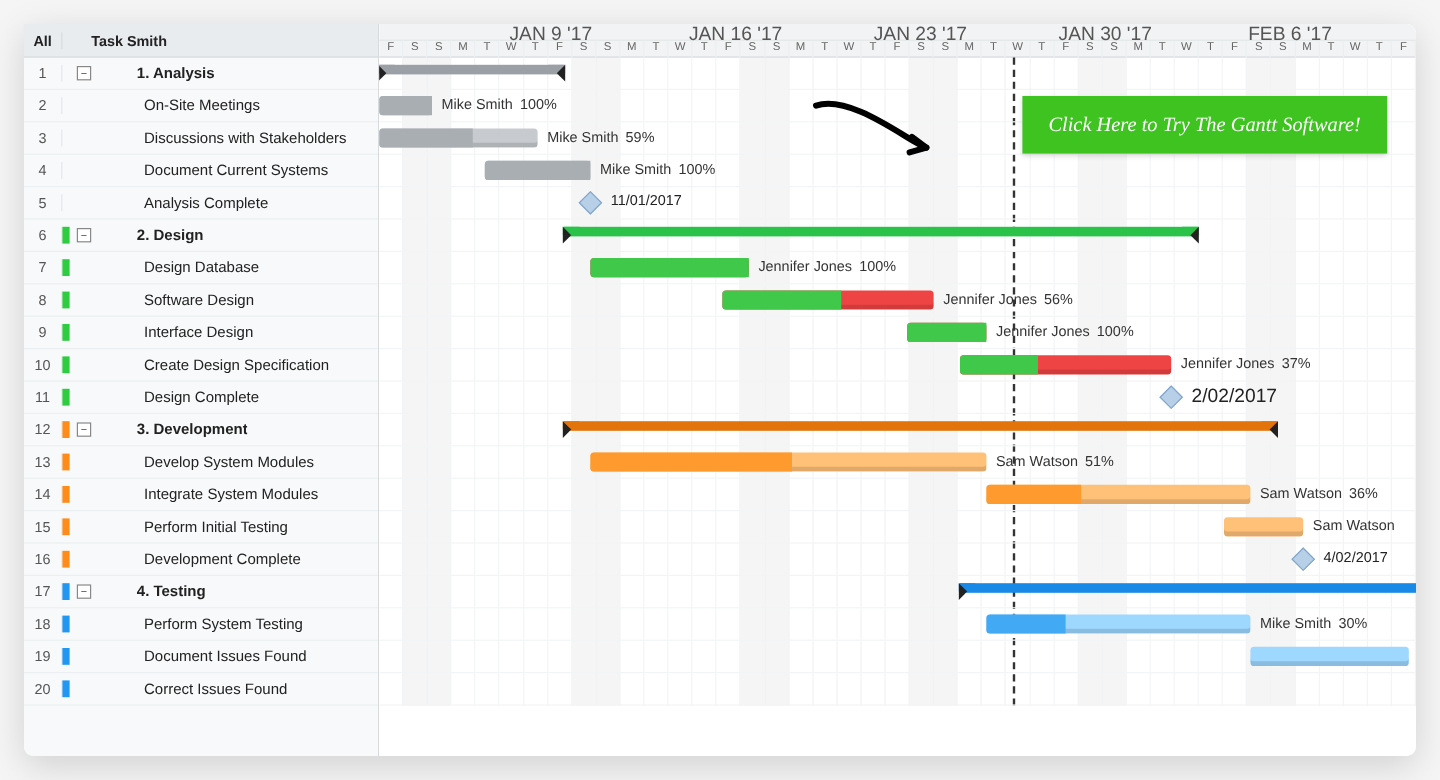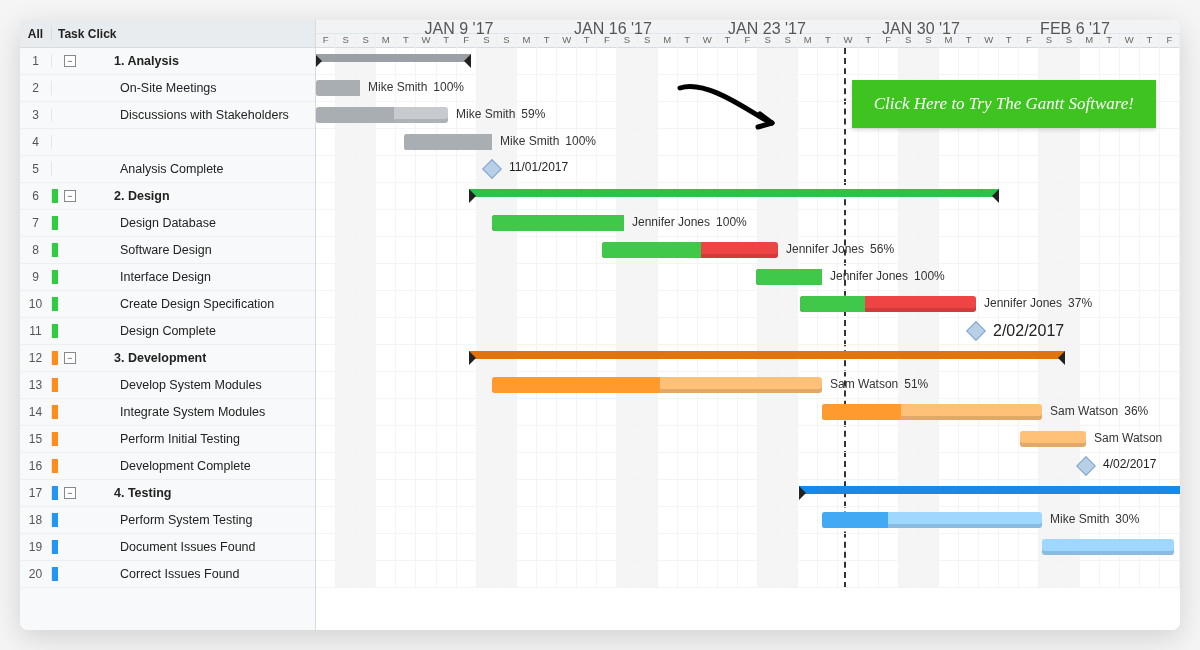--- a/index.html
+++ b/index.html
@@ -29,20 +29,21 @@
     border-bottom-left-radius: 8px;
   }
   .left-head {
     display: flex;
     background: #e9ecef;
     border-bottom: 1px solid #d7dbde;
     height: 28px;
     font-size: 12px;
     font-weight: bold;
     align-items: center;
+    gap: 18px;
   }
   .col-num { width: 32px; text-align:center; border-right:1px solid #d7dbde; }
   .col-task { flex:1; padding-left: 6px; }
   .left-row {
     display:flex; height:27px; align-items:center;
     border-bottom:1px solid #eceff1;
     font-size:12.5px;
     position:relative;
     cursor:default;
   }
@@ -166,21 +167,21 @@
   .arrow-svg { position:absolute; top:60px; right:400px; width:110px; height:70px; }
 </style>
 </head>
 <body>
 
 <div class="outer">
 
   <div class="left">
     <div class="left-head">
       <div class="col-num">All</div>
-      <div class="col-task">Task Click</div>
+      <div class="col-task">Task Smith</div>
     </div>
     <div id="left-rows">
         <div class="left-row lev0">
           <div class="rownum">1</div>
           <div class="body">
             <div class="collapse-btn">−</div>
             <div class="task-name">1. Analysis</div>
           </div>
         </div>
         <div class="left-row lev1">
@@ -190,20 +191,23 @@
           </div>
         </div>
         <div class="left-row lev1">
           <div class="rownum">3</div>
           <div class="body">
             <div class="task-name">Discussions with Stakeholders</div>
           </div>
         </div>
         <div class="left-row lev1">
           <div class="rownum">4</div>
+          <div class="body">
+            <div class="task-name">Document Current Systems</div>
+          </div>
         </div>
         <div class="left-row lev1">
           <div class="rownum">5</div>
           <div class="body">
             <div class="task-name">Analysis Complete</div>
           </div>
         </div>
         <div class="left-row lev0 c-green">
           <div class="rownum">6</div>
           <div class="body">

